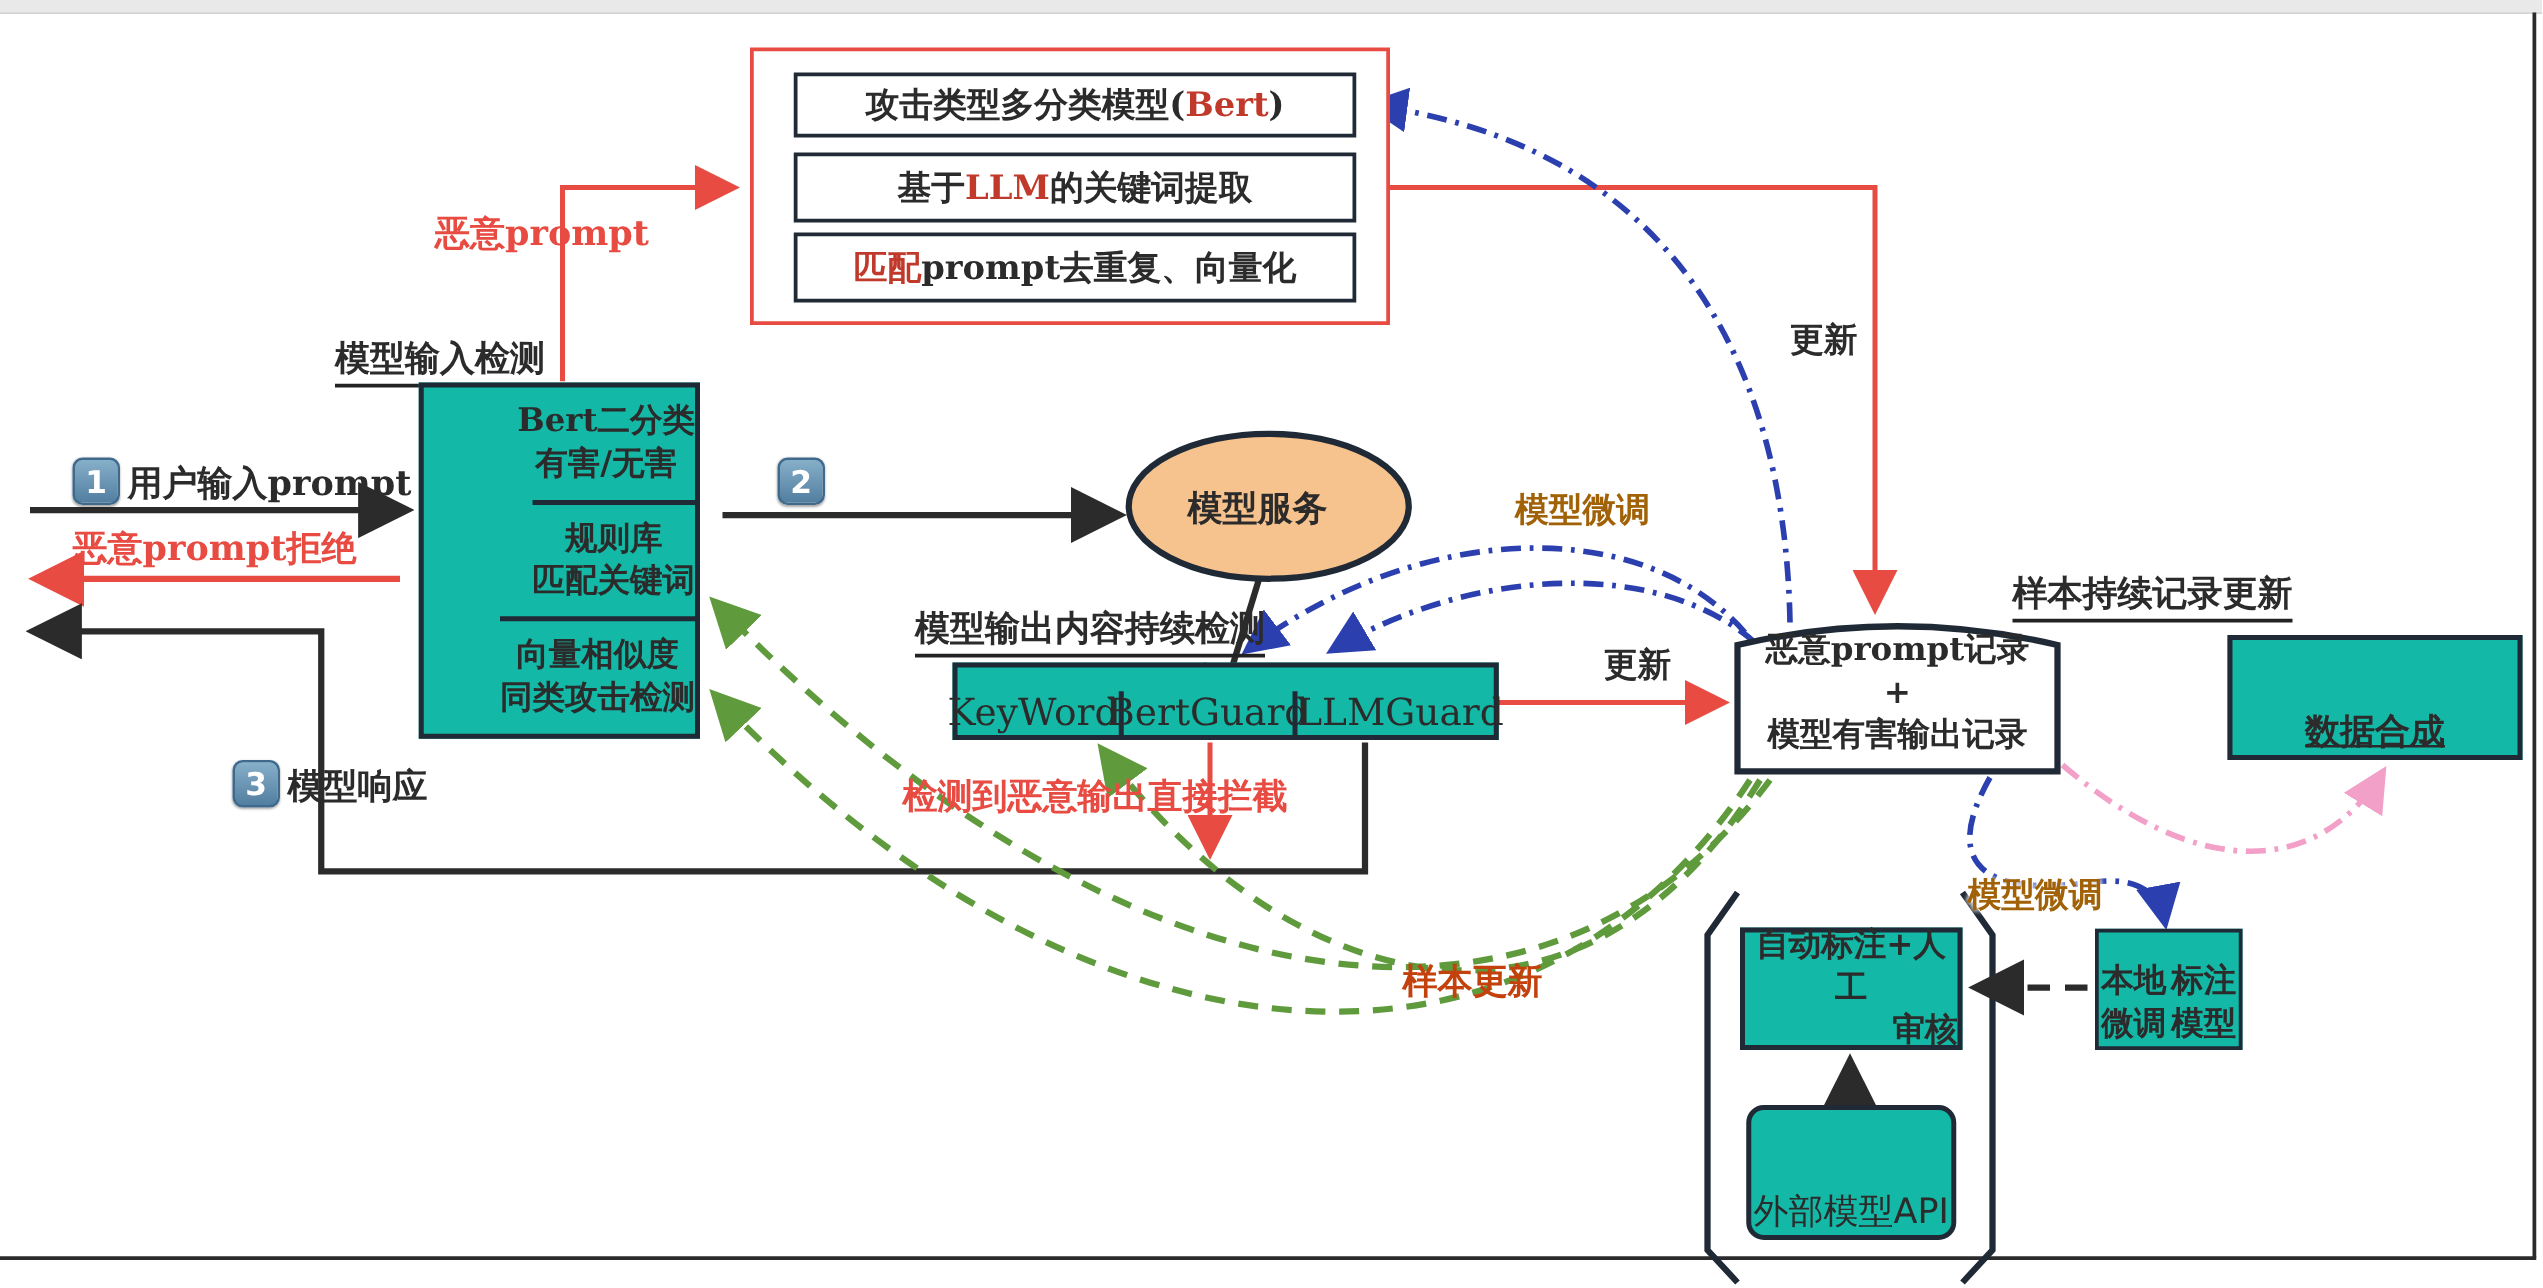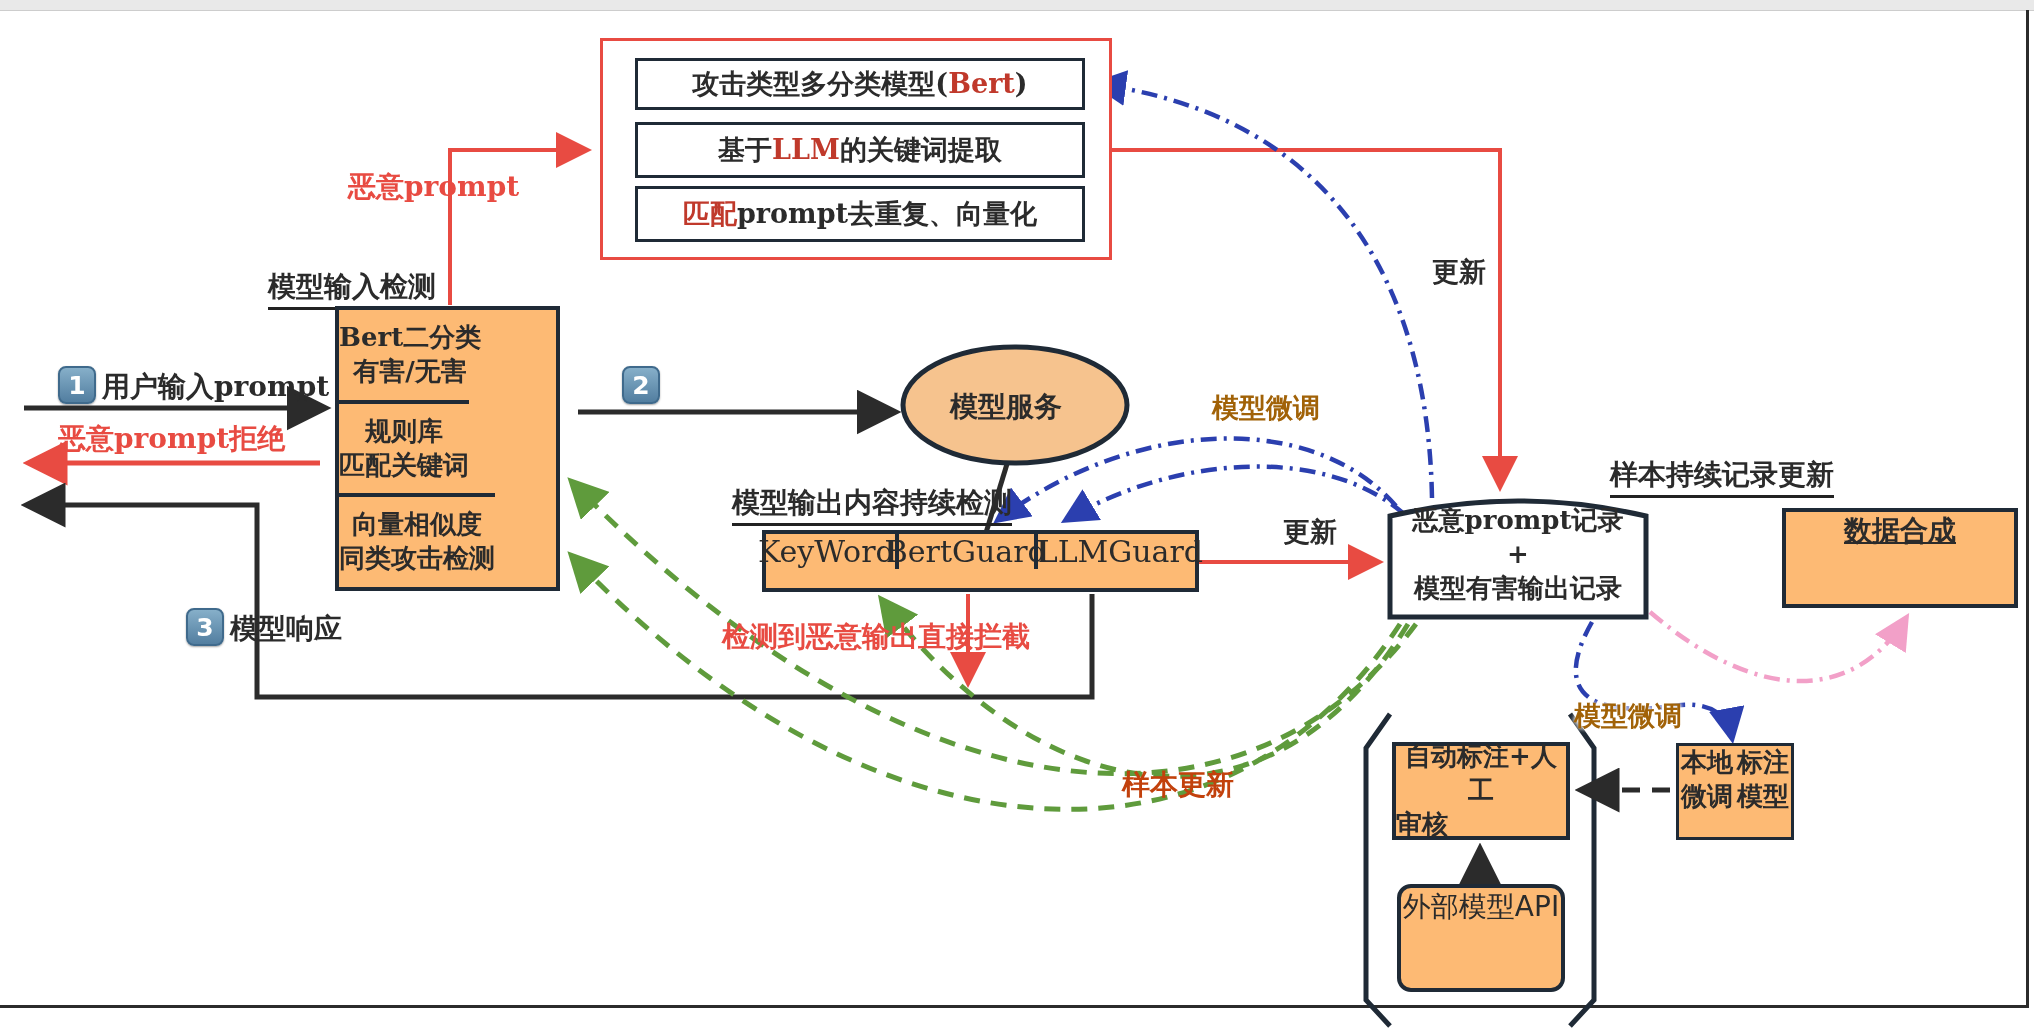--- a/index.html
+++ b/index.html
@@ -3,21 +3,21 @@
 <meta charset="utf-8">
 <style>
   html,body{margin:0;padding:0;background:#ffffff;}
   #stage{position:relative;width:2034px;height:1030px;background:#ffffff;overflow:hidden;
          font-family:"DejaVu Serif","Liberation Serif",serif;color:#2b2b2b;}
   .abs{position:absolute;}
   .frame-top{left:0;top:0;width:2034px;height:10px;background:#e9e9e9;border-bottom:1px solid #cdcdcd;}
   .frame-right{left:2026px;top:10px;width:3px;height:996px;background:#2b2b2b;}
   .frame-bottom{left:0;top:1005px;width:2029px;height:3px;background:#2b2b2b;}
 
-  .box{border:4px solid #1f2a36;background:#fdba74;display:flex;align-items:flex-start;justify-content:center;
+  .box{border:4px solid #1f2a36;background:#14b8a6;display:flex;align-items:flex-end;justify-content:center;
        text-align:center;font-weight:bold;box-sizing:border-box;}
   .redbox{border:3px solid #e84b42;background:#ffffff;box-sizing:border-box;}
   .innerbox{border:3px solid #1f2a36;background:#fff;display:flex;align-items:center;justify-content:center;
             font-size:27px;font-weight:bold;box-sizing:border-box;}
   .hl{color:#c0392b;}
   .title{font-size:28px;font-weight:bold;border-bottom:3px solid #222;padding-bottom:1px;white-space:nowrap;}
   .lbl{font-size:28px;font-weight:bold;white-space:nowrap;}
   .red{color:#e84b42;}
   .green{color:#c2410c;}
   .blue-lbl{color:#a16207;text-shadow:0 0 4px #fff,0 0 4px #fff;}

